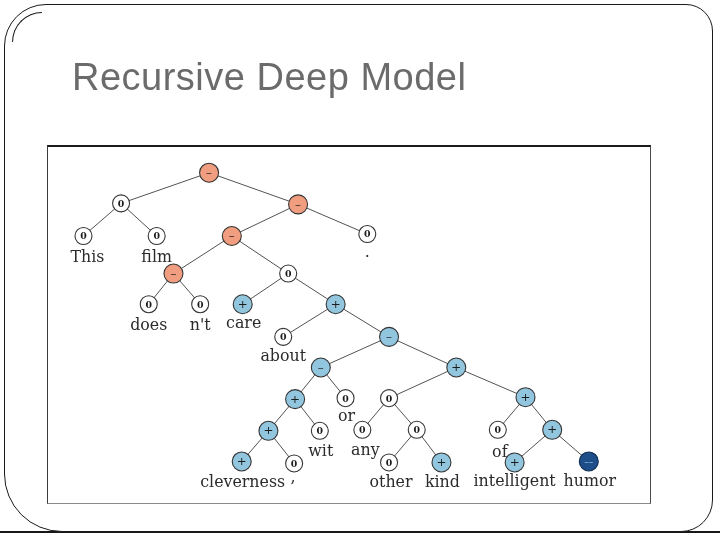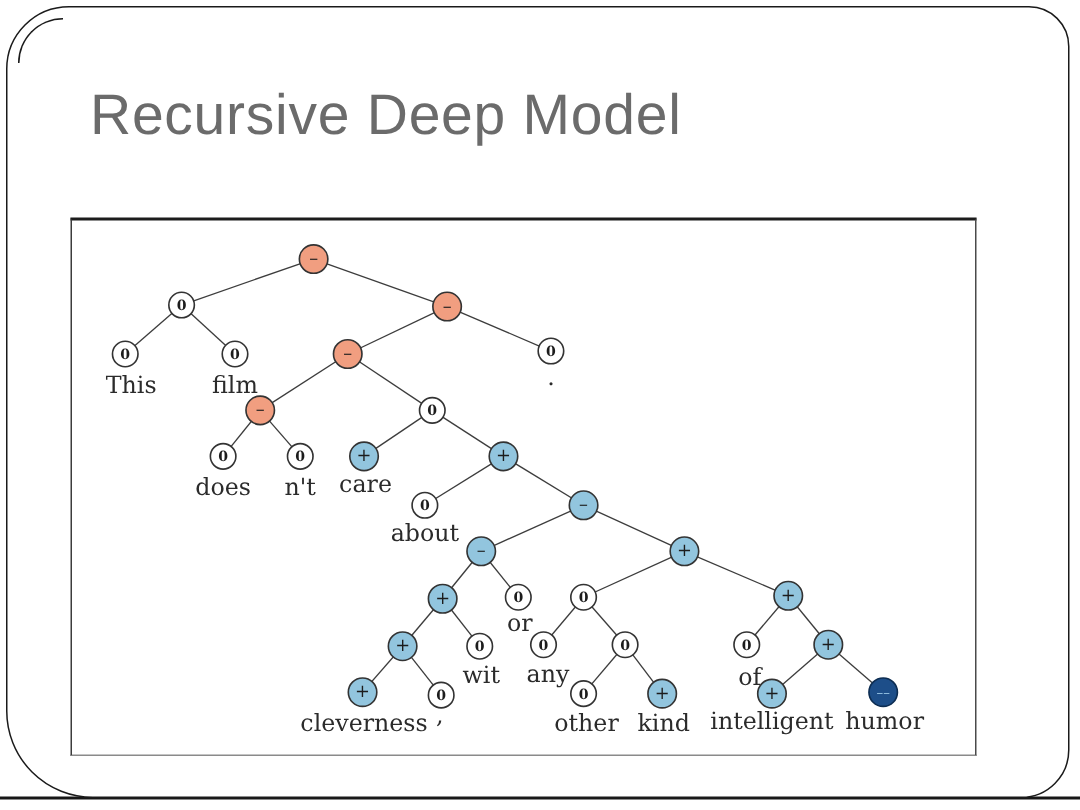--- a/index.html
+++ b/index.html
@@ -5,21 +5,21 @@
   html,body{margin:0;padding:0;}
   .page{position:relative;width:720px;height:540px;background:#ffffff;overflow:hidden;
         font-family:"Liberation Sans",sans-serif;}
   .bottom-line{position:absolute;left:0;top:531px;width:720px;height:2px;background:#171717;}
   .slide-border{position:absolute;left:4px;top:4px;width:709px;height:528px;
         border:1.5px solid #1a1a1a;border-radius:42px 27px 32px 58px;background:#ffffff;
         box-sizing:border-box;}
   .inner-arc{position:absolute;left:12px;top:12px;width:30px;height:30px;
         border-top:1px solid #1a1a1a;border-left:1px solid #1a1a1a;
         border-top-left-radius:30px;box-sizing:border-box;}
-  .slide-title{position:absolute;left:60px;top:56px;font-size:38px;color:#6b6b6b;
+  .slide-title{position:absolute;left:72px;top:56px;font-size:38px;color:#6b6b6b;
         letter-spacing:0.5px;white-space:nowrap;}
   .figure-box{position:absolute;left:47px;top:145px;width:604px;height:359px;
         box-sizing:border-box;background:#ffffff;
         border-top:2px solid #1c1c1c;border-left:1.5px solid #3c3c3c;
         border-right:1.5px solid #4a4a4a;border-bottom:1.5px solid #8a8a8a;}
   .figure-box svg{position:absolute;left:0;top:0;}
   text{user-select:none;}
 </style>
 </head>
 <body>

